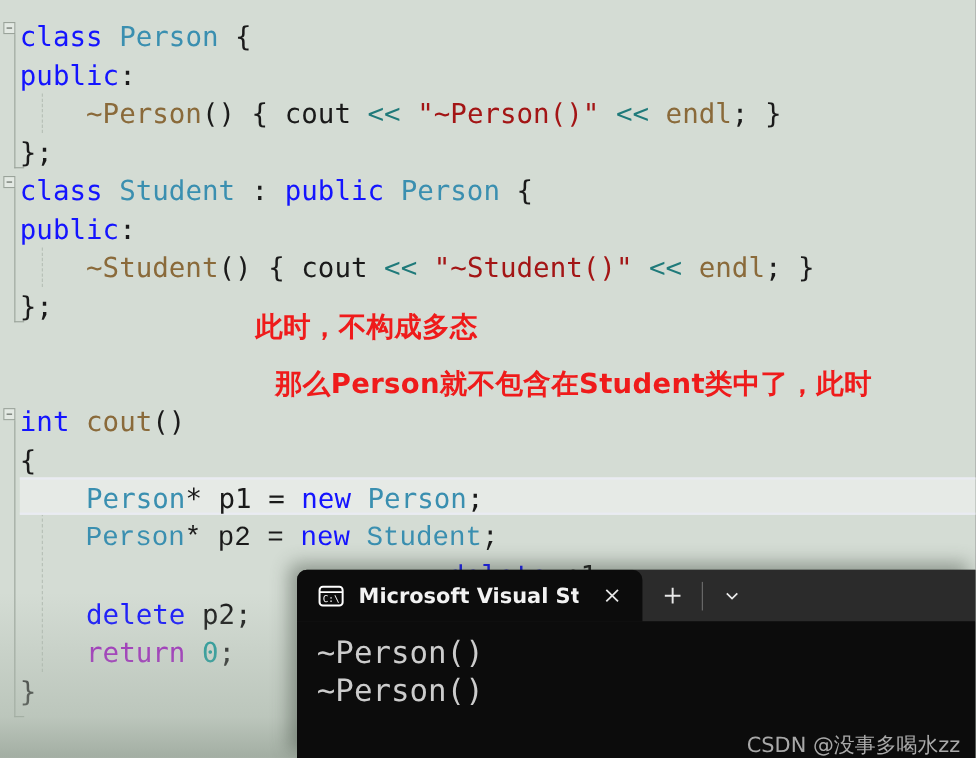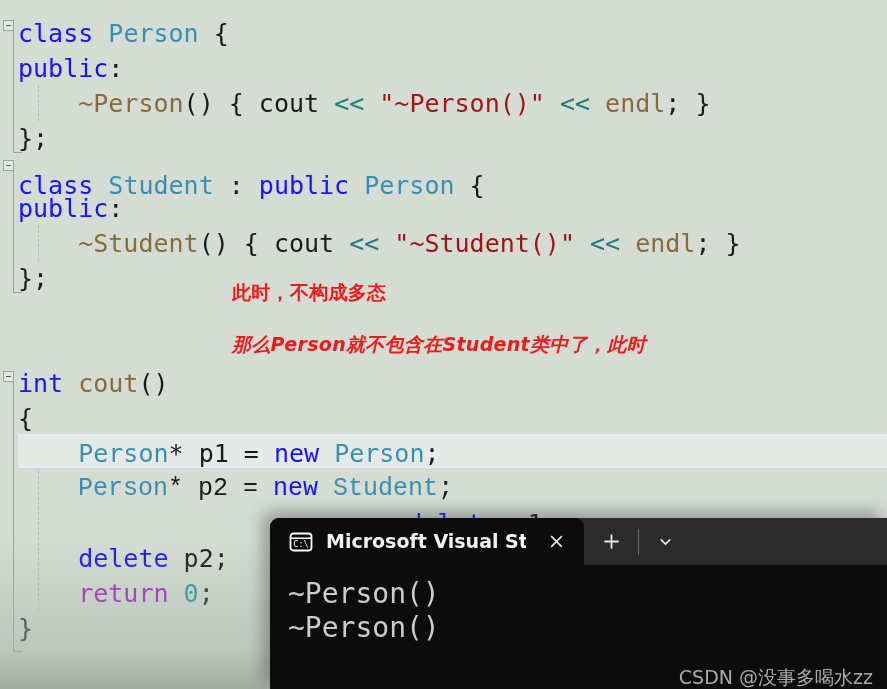--- a/index.html
+++ b/index.html
@@ -100,21 +100,21 @@
   .ret     { color: #a020c0; }
   .num     { color: #199999; }
   .var     { color: #1a1a1a; }
 
   
   .annot {
     position: absolute;
     color: #ef1b1b;
     font-family: "DejaVu Sans", sans-serif;
     font-weight: bold;
-    font-size: 19px;
+    font-size: 25px;
     white-space: nowrap;
     letter-spacing: 0.3px;
   }
 
   
   #editor-shade {
     position: absolute;
     left: 0;
     right: 0;
     bottom: 0;
@@ -241,38 +241,38 @@
     <div class="gutter-rail" style="top:382px;height:270px;"></div>
     <div class="indent-guide" style="top:436px;height:175px;"></div>
 
     <div class="hl-line" style="top:434px;"></div>
 
     <div id="code-lines">
         <div class="code-line" style="top: 16px;"><span class="txt"><span class="kw">class</span><span class="plain"> </span><span class="type">Person</span><span class="plain"> {</span></span></div>
         <div class="code-line" style="top: 51px;"><span class="txt"><span class="kw">public</span><span class="plain">:</span></span></div>
         <div class="code-line" style="top: 86px;"><span class="txt"><span class="fn">    ~Person</span><span class="plain">() { </span><span class="plain">cout</span><span class="plain"> </span><span class="op">&lt;&lt;</span><span class="plain"> </span><span class="str">"~Person()"</span><span class="plain"> </span><span class="op">&lt;&lt;</span><span class="plain"> </span><span class="ident">endl</span><span class="plain">; }</span></span></div>
         <div class="code-line" style="top: 121px;"><span class="txt"><span class="plain">};</span></span></div>
-        <div class="code-line" style="top: 168px;"><span class="txt"><span class="kw">class</span><span class="plain"> </span><span class="type">Student</span><span class="plain"> : </span><span class="kw">public</span><span class="plain"> </span><span class="type">Person</span><span class="plain"> {</span></span></div>
+        <div class="code-line" style="top: 156px;"><span class="txt"><span class="kw">class</span><span class="plain"> </span><span class="type">Student</span><span class="plain"> : </span><span class="kw">public</span><span class="plain"> </span><span class="type">Person</span><span class="plain"> {</span></span></div>
         <div class="code-line" style="top: 191px;"><span class="txt"><span class="kw">public</span><span class="plain">:</span></span></div>
         <div class="code-line" style="top: 226px;"><span class="txt"><span class="fn">    ~Student</span><span class="plain">() { </span><span class="plain">cout</span><span class="plain"> </span><span class="op">&lt;&lt;</span><span class="plain"> </span><span class="str">"~Student()"</span><span class="plain"> </span><span class="op">&lt;&lt;</span><span class="plain"> </span><span class="ident">endl</span><span class="plain">; }</span></span></div>
         <div class="code-line" style="top: 261px;"><span class="txt"><span class="plain">};</span></span></div>
         <div class="code-line" style="top: 296px;"><span class="txt"></span></div>
         <div class="code-line" style="top: 331px;"><span class="txt"></span></div>
         <div class="code-line" style="top: 366px;"><span class="txt"><span class="kw">int</span><span class="plain"> </span><span class="fn">cout</span><span class="plain">()</span></span></div>
         <div class="code-line" style="top: 401px;"><span class="txt"><span class="plain">{</span></span></div>
         <div class="code-line" style="top: 436px;"><span class="txt"><span class="plain">    </span><span class="type">Person</span><span class="plain">* </span><span class="var">p1</span><span class="plain"> = </span><span class="kw">new</span><span class="plain"> </span><span class="type">Person</span><span class="plain">;</span></span></div>
         <div class="code-line" style="top: 471px; font-family: Liberation Mono, monospace;"><span class="txt"><span class="plain">    </span><span class="type">Person</span><span class="plain">* </span><span class="var">p2</span><span class="plain"> = </span><span class="kw">new</span><span class="plain"> </span><span class="type">Student</span><span class="plain">;</span></span></div>
         <div class="code-line" style="top: 506px; text-align: center;"><span class="txt"><span class="plain">    </span><span class="kw">delete</span><span class="plain"> </span><span class="var">p1</span><span class="plain">;</span></span></div>
         <div class="code-line" style="top: 541px;"><span class="txt"><span class="plain">    </span><span class="kw">delete</span><span class="plain"> </span><span class="var">p2</span><span class="plain">;</span></span></div>
         <div class="code-line" style="top: 576px;"><span class="txt"><span class="plain">    </span><span class="ret">return</span><span class="plain"> </span><span class="num">0</span><span class="plain">;</span></span></div>
         <div class="code-line" style="top: 611px;"><span class="txt"><span class="plain">}</span></span></div>
       </div>
 
     <div class="annot" style="left:232px;top:280px;">此时，不构成多态</div>
-    <div class="annot" style="left:232px;top:332px;font-style:italic;">那么Person就不包含在Student类中了，此时</div>
+    <div class="annot" style="left:250px;top:332px;">那么Person就不包含在Student类中了，此时</div>
 
     <div id="editor-shade"></div>
   </div>
 
   <div id="terminal">
 
     <div id="term-tabbar">
 
       <div id="term-tab">
         <span id="term-tab-icon">

